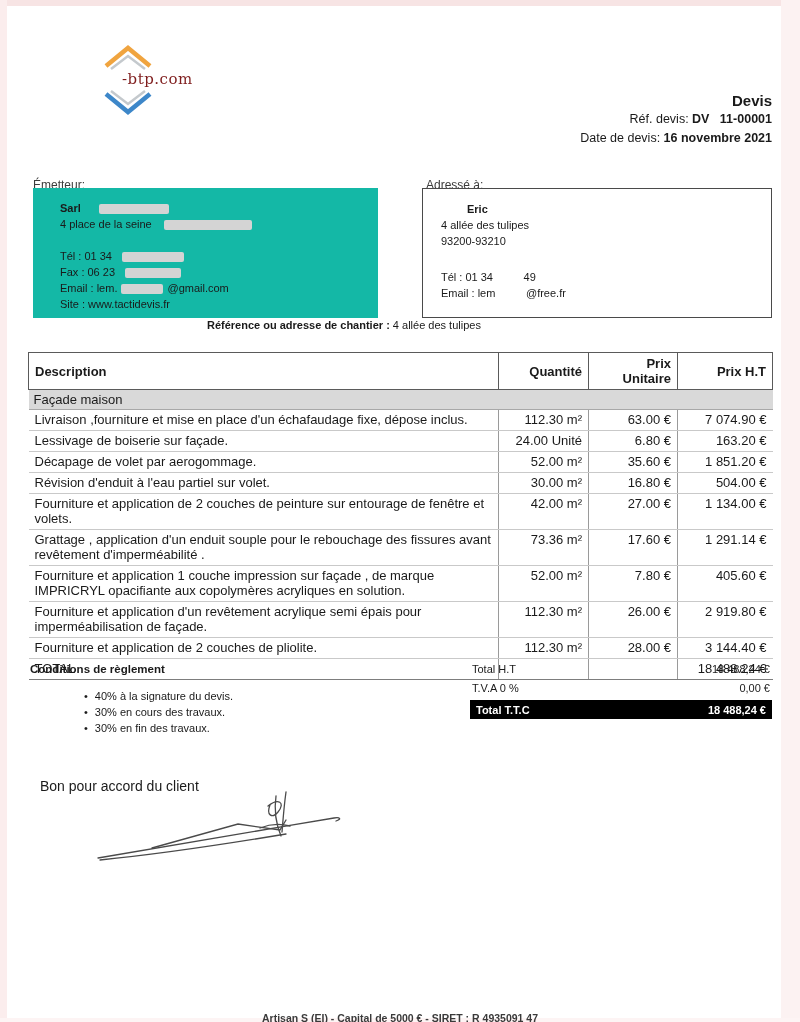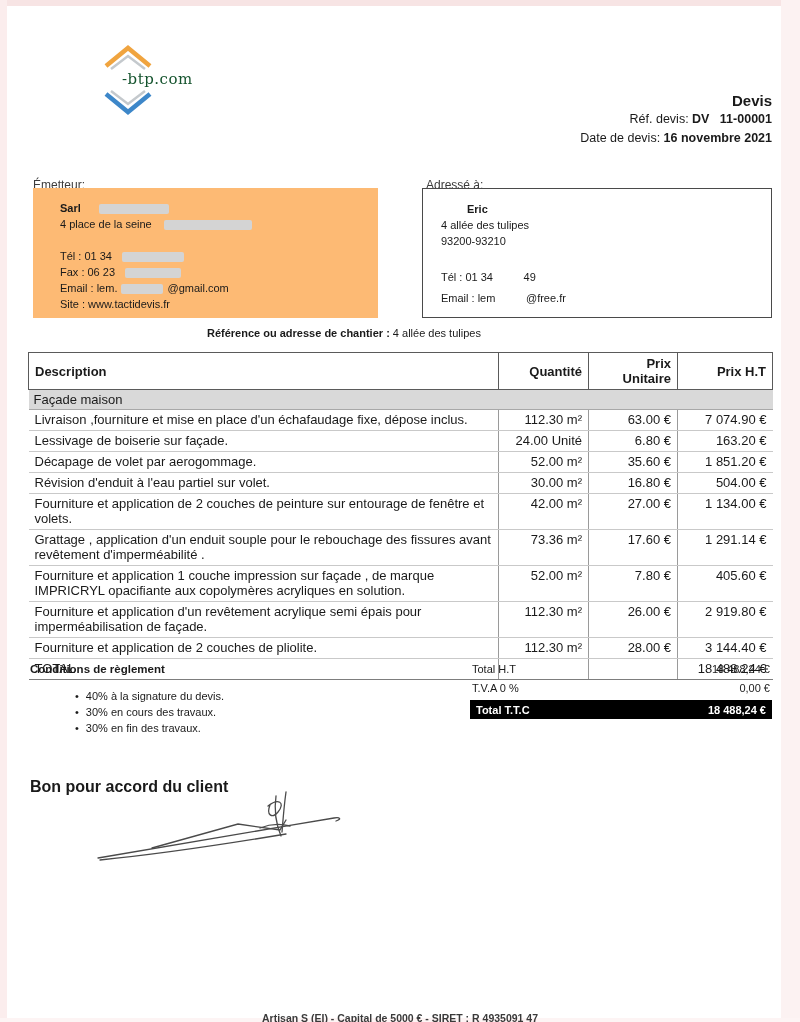--- a/index.html
+++ b/index.html
@@ -14,77 +14,77 @@
   .edge-top    { left: 0; top: 0; width: 800px; height: 6px;  background: #f7e4e4; }
   .edge-left   { left: 0; top: 0; width: 7px;  height: 1022px; background: #fbeded; }
   .edge-right  { right: 0; top: 0; width: 19px; height: 1022px; background: #fcf2f2; }
   .edge-bottom { left: 0; bottom: 0; width: 800px; height: 4px; background: #fdf4f4; }
 
   
   #logo { position: absolute; left: 103px; top: 44px; width: 120px; height: 76px; }
   #logo svg { position: absolute; left: 0; top: 0; }
   #logo-text {
     position: absolute; left: 19px; top: 26px;
-    font-family: "DejaVu Serif", serif; font-size: 15px; color: #14532d; letter-spacing: .5px;
+    font-family: "DejaVu Serif", serif; font-size: 15px; color: #7f1d1d; letter-spacing: .5px;
   }
 
   
   #doc-header { position: absolute; right: 28px; top: 46px; text-align: right; line-height: 19px; font-size: 12.5px; }
   #doc-header .title { font-size: 15px; font-weight: bold; margin-top: 45px; }
   #doc-header b { white-space: pre; }
 
   
   .tiny-label { position: absolute; font-size: 12px; color: #3c3c3c; }
   #sender-label   { left: 33px;  top: 178px; }
   #recipient-label{ left: 426px; top: 178px; }
   #sender-box {
     position: absolute; left: 33px; top: 188px; width: 345px; height: 130px;
-    background: #fdba74; padding: 12px 0 0 27px; font-size: 11px; line-height: 16px;
+    background: #14b8a6; padding: 12px 0 0 27px; font-size: 11px; line-height: 16px;
   }
   #recipient-box {
     position: absolute; left: 422px; top: 188px; width: 350px; height: 130px;
     background: #fff; border: 1px solid #4a4a4a; padding: 12px 0 0 18px;
     font-size: 11px; line-height: 16px;
   }
   .blob { display: inline-block; height: 10px; background: #d4d4d4; border-radius: 2px; vertical-align: middle; }
   .spacer-line { height: 16px; }
   .pre { white-space: pre; }
 
   
-  #worksite { position: absolute; left: 207px; top: 327px; font-size: 11px; }
+  #worksite { position: absolute; left: 207px; top: 319px; font-size: 11px; }
 
   
   #items { position: absolute; left: 28px; top: 352px; width: 744px; border-collapse: collapse; font-size: 13px; table-layout: fixed; }
   #items col.c1 { width: 470px; } #items col.c2 { width: 90px; }
   #items col.c3 { width: 89px; }  #items col.c4 { width: 95px; }
   #items th {
     font-weight: bold; border: 1px solid #5a5a5a; padding: 3px 6px; height: 20px;
     text-align: right; background: #fff;
   }
   #items th:first-child { text-align: left; }
   #items td { padding: 2px 6px 3px 6px; vertical-align: top; border-bottom: 1px solid #c9c9c9; }
   #items td + td { border-left: 1px solid #9a9a9a; text-align: right; white-space: nowrap; }
   #items tr.section-row td { background: #d9d9d9; border-bottom: 1px solid #a8a8a8; padding: 2px 5px; }
   #items tr.total-row td { border-bottom: 1px solid #7d7d7d; }
 
   
   #conditions-title { position: absolute; left: 30px; top: 663px; font-size: 11.5px; font-weight: bold; }
-  #conditions-list { position: absolute; left: 75px; top: 688px; font-size: 11px; line-height: 16px; list-style: none; }
+  #conditions-list { position: absolute; left: 84px; top: 688px; font-size: 11px; line-height: 16px; list-style: none; }
   #conditions-list li::before { content: "\2022"; margin-right: 7px; }
 
   
   #summary { position: absolute; left: 470px; top: 659px; width: 302px; font-size: 11px; }
   #summary .srow { display: flex; justify-content: space-between; height: 19px; align-items: center; padding: 0 2px; }
   #summary .ttc {
     margin-top: 3px; background: #000; color: #fff; font-weight: bold;
     display: flex; justify-content: space-between; padding: 9px 6px; height: 19px; align-items: center;
   }
 
   
-  #approval-label { position: absolute; left: 30px; top: 778px; font-size: 16px; font-weight: bold; }
+  #approval-label { position: absolute; left: 40px; top: 778px; font-size: 14px; font-weight: normal; }
   #signature { position: absolute; left: 90px; top: 788px; }
 
   
   #footer { position: absolute; left: 0; top: 1012px; width: 800px; text-align: center; font-size: 10.5px; font-weight: bold; color: #3a3a3a; }
 </style>
 </head>
 <body>
 
 <div id="page">
   <div class="edge edge-top"></div>
@@ -118,21 +118,21 @@
     <div><span>Email : lem.</span><span class="blob" style="width:42px;margin-left:4px;margin-right:4px;"></span><span>@gmail.com</span></div>
     <div><span>Site : www.tactidevis.fr</span></div>
   </div>
 
   <div class="tiny-label" id="recipient-label">Adressé à:</div>
   <div id="recipient-box">
     <div><b style="margin-left:26px;">Eric</b></div>
     <div>4 allée des tulipes</div>
     <div>93200-93210</div>
     <div class="pre" style="margin-top:20px;">Tél : 01 34          49</div>
-    <div class="pre" style="margin-top:5px;">Email : lem          @free.fr</div>
+    <div class="pre" style="">Email : lem          @free.fr</div>
   </div>
 
   <div id="worksite">
     <b>Référence ou adresse de chantier : </b><span>4 allée des tulipes</span>
   </div>
 
   <table id="items">
     <colgroup>
         <col class="c1">
         <col class="c2">

